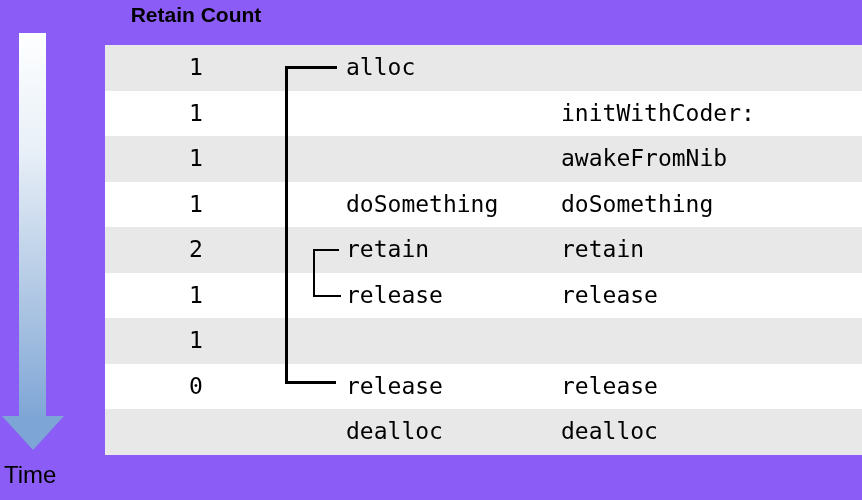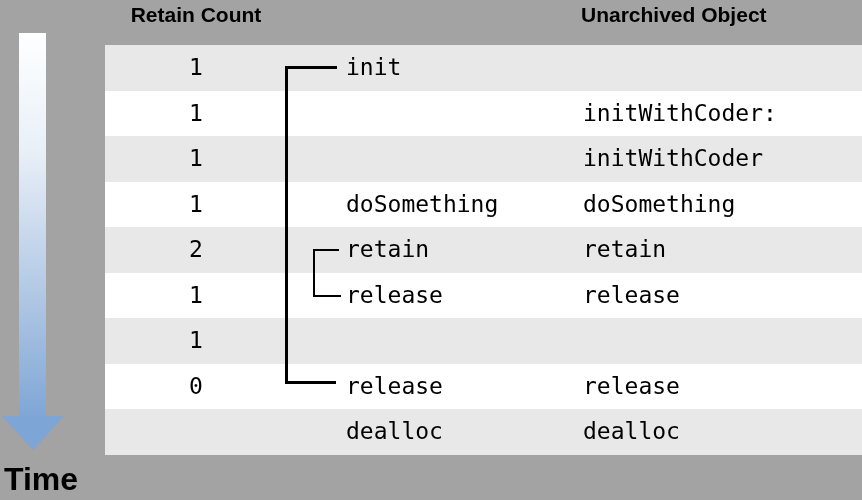--- a/index.html
+++ b/index.html
@@ -1,19 +1,19 @@
 <!DOCTYPE html>
 <html><head>
 <meta charset="utf-8">
 <style>
   html,body{margin:0;padding:0;background:#ffffff;}
   #stage{
     position:relative;
     width:862px;height:500px;
-    background:#a3a3a3;
+    background:#8b5cf6;
     overflow:hidden;
     font-family:"Liberation Sans", sans-serif;
     color:#000;
   }
   
   .col-header{
     position:absolute;top:2px;height:26px;line-height:26px;
     font-weight:bold;font-size:21px;letter-spacing:0px;white-space:nowrap;
   }
   #hdr-count{left:105px;width:182px;text-align:center;}
@@ -27,66 +27,65 @@
     position:relative;height:45.5px;width:757px;background:#ffffff;
   }
   .row:nth-child(odd){background:#e8e8e8;}
   .cell{
     position:absolute;top:0;height:45.5px;line-height:45.5px;
     font-family:"DejaVu Sans Mono", monospace;
     font-size:23px;white-space:nowrap;color:#000;
   }
   .cell.count{left:0;width:182px;text-align:center;}
   .cell.created{left:241px;}
-  .cell.unarchived{left:478px;}
+  .cell.unarchived{left:456px;}
   
   .line{position:absolute;background:#000;}
   #main-v   {left:285px;  top:66px;    width:2.5px; height:317.5px;}
   #main-th  {left:285px;  top:66px;    width:52px;  height:2.5px;}
   #main-bh  {left:285px;  top:381px;   width:51px;  height:2.5px;}
   #sub-v    {left:312.5px;top:248.5px; width:2.5px; height:48.5px;}
   #sub-th   {left:312.5px;top:248.5px; width:26px;  height:2.5px;}
   #sub-bh   {left:312.5px;top:294.5px; width:28px;  height:2.5px;}
   
   #arrow-shaft{
     position:absolute;left:19px;top:33px;width:27px;height:384px;
     background:linear-gradient(to bottom,#feffff 0%,#e9f0f8 30%,#aec6e3 70%,#7fa6d6 100%);
   }
   #arrow-head{
     position:absolute;left:2px;top:416px;width:62px;height:34px;
     background:#7da5d6;
     clip-path:polygon(0 0,100% 0,50% 100%);
   }
   #time-label{
     position:absolute;left:4px;top:461px;
-    font-weight:bold;font-size:32px;
+    font-weight:normal;font-size:24px;
   }
 </style>
 </head>
 <body>
 
 <div id="stage">
 
   <div class="col-header" id="hdr-count">Retain Count</div>
-  <div class="col-header" id="hdr-unarchived">Unarchived Object</div>
 
   <div id="rows">
     <div class="row">
       <div class="cell count">1</div>
-      <div class="cell created">init</div>
+      <div class="cell created">alloc</div>
       <div class="cell unarchived"></div>
     </div>
     <div class="row">
       <div class="cell count">1</div>
       <div class="cell unarchived">initWithCoder:</div>
     </div>
     <div class="row">
       <div class="cell count">1</div>
       <div class="cell created"></div>
-      <div class="cell unarchived">initWithCoder</div>
+      <div class="cell unarchived">awakeFromNib</div>
     </div>
     <div class="row">
       <div class="cell count">1</div>
       <div class="cell created">doSomething</div>
       <div class="cell unarchived">doSomething</div>
     </div>
     <div class="row">
       <div class="cell count">2</div>
       <div class="cell created">retain</div>
       <div class="cell unarchived">retain</div>

